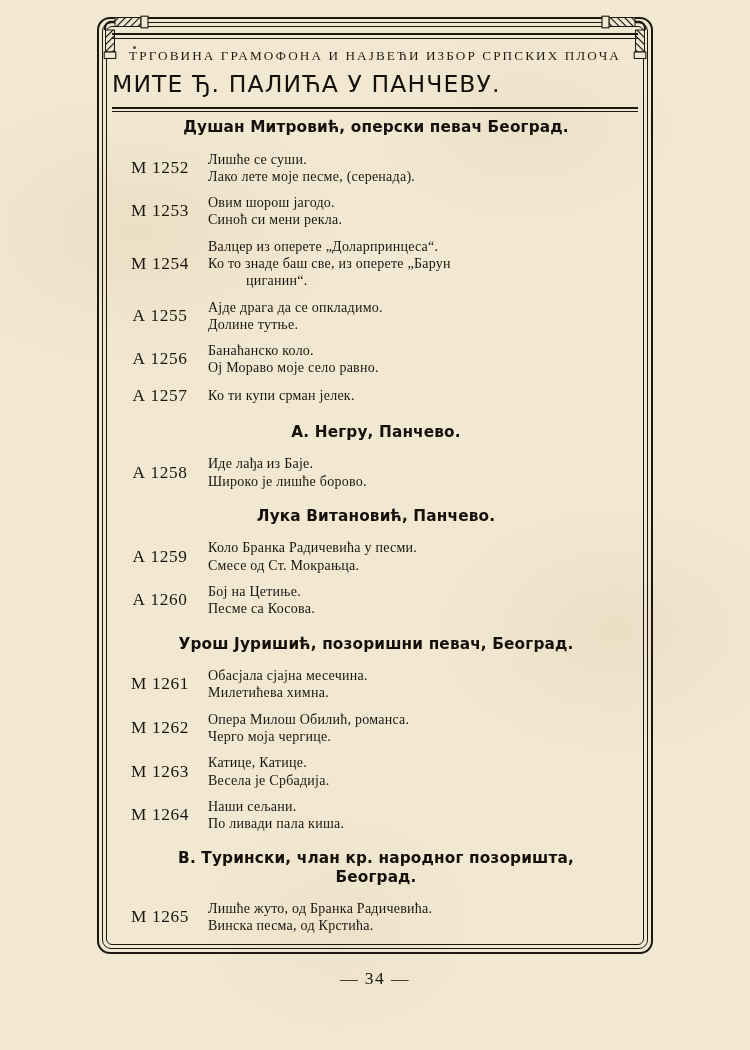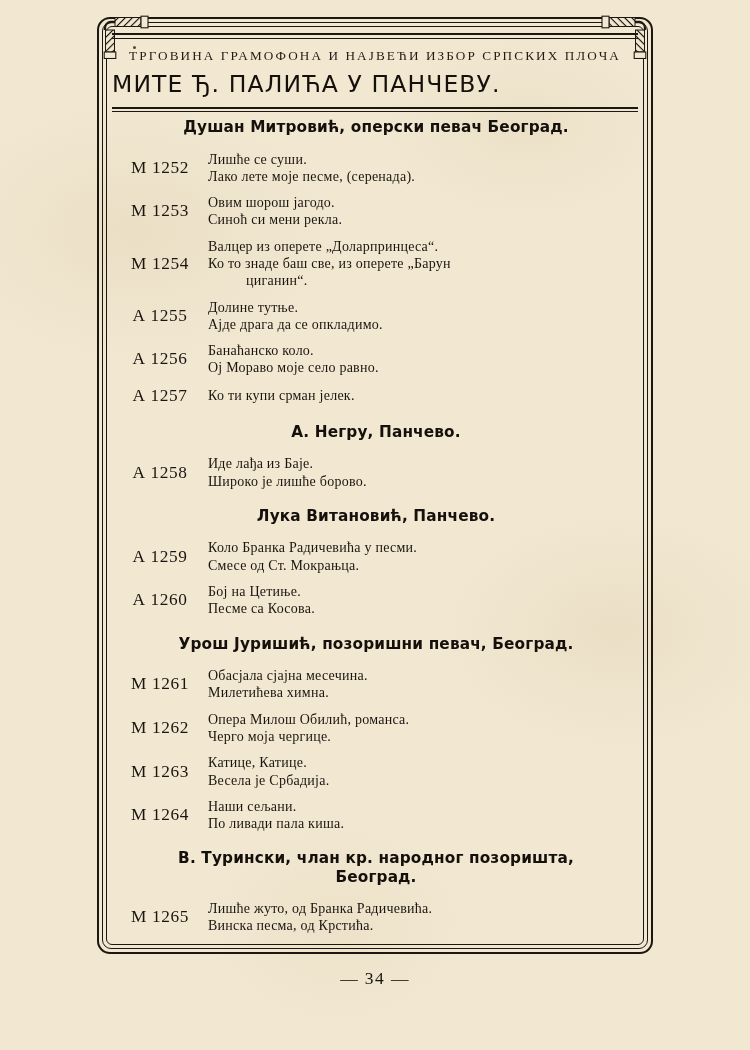--- a/index.html
+++ b/index.html
@@ -255,22 +255,22 @@
         <div class="entry-titles">
           <span class="t">Валцер из оперете „Доларпринцеса“.</span>
           <span class="t">Ко то знаде баш све, из оперете „Барун</span>
           <span class="t cont">циганин“.</span>
         </div>
       </div>
       <div class="sp-entry"></div>
       <div class="entry">
         <div class="entry-code">А 1255</div>
         <div class="entry-titles">
+          <span class="t">Ајде драга да се опкладимо.</span>
           <span class="t">Долине тутње.</span>
-          <span class="t">Ајде драга да се опкладимо.</span>
         </div>
       </div>
       <div class="sp-entry"></div>
       <div class="entry">
         <div class="entry-code">А 1256</div>
         <div class="entry-titles">
           <span class="t">Банаћанско коло.</span>
           <span class="t">Ој Мораво моје село равно.</span>
         </div>
       </div>

